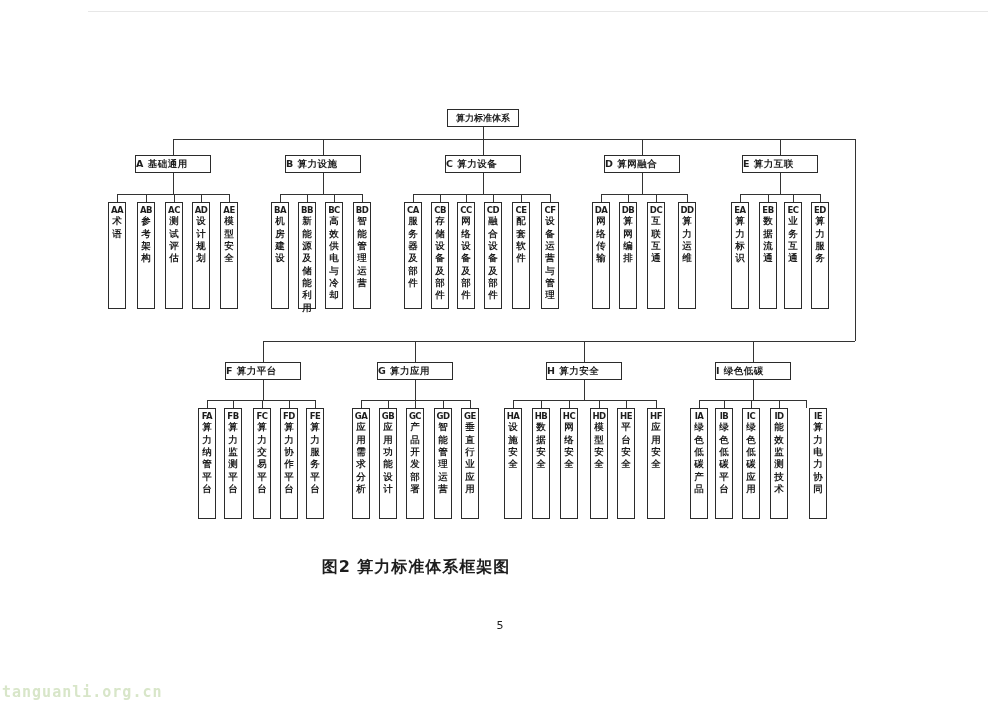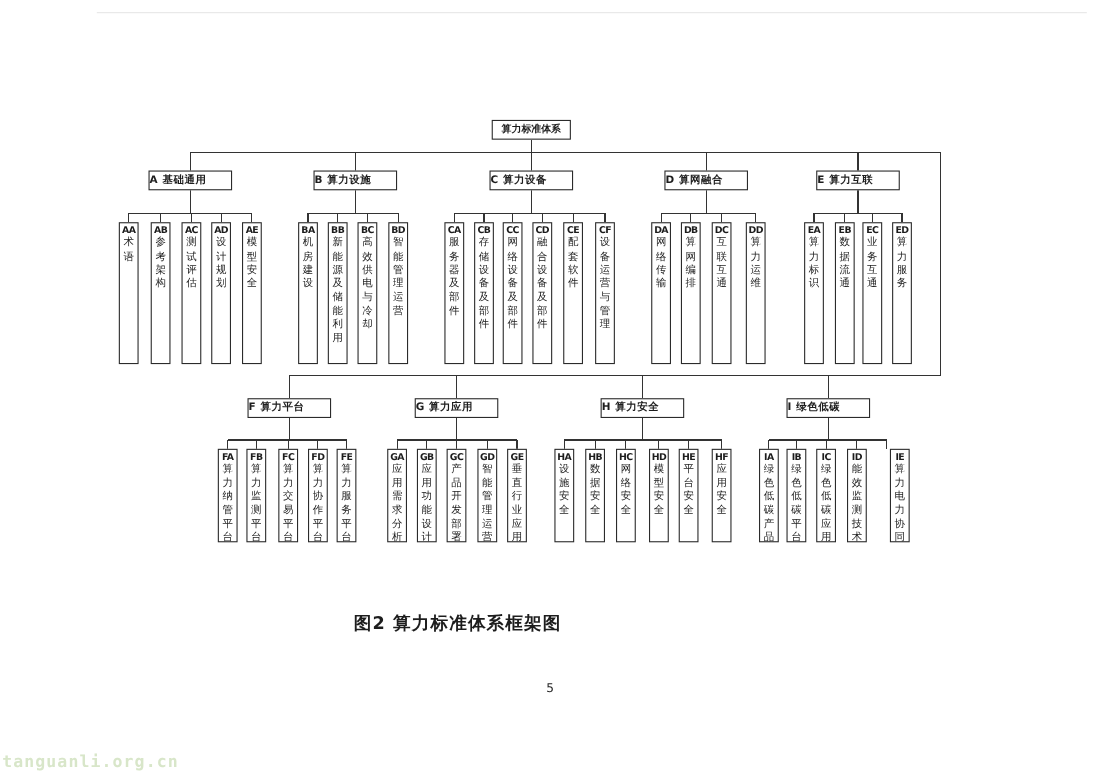--- a/index.html
+++ b/index.html
@@ -9,24 +9,24 @@
   svg.lines { position:absolute; left:0; top:0; }
   .hbox { position:absolute; width:76px; height:18px; box-sizing:border-box;
           border:1px solid #2b2b2b; background:#fff; font-size:9.5px; font-weight:700;
           text-align:left; line-height:16px; letter-spacing:.5px; white-space:nowrap; z-index:2; }
   .root { position:absolute; left:447px; top:109px; width:72px; height:18px; box-sizing:border-box;
           border:1px solid #2b2b2b; background:#fff; font-size:9px; font-weight:700;
           text-align:center; line-height:16px; z-index:2; }
   .cbox { position:absolute; width:18px; box-sizing:border-box; border:1px solid #2b2b2b;
           background:#fff; display:flex; flex-direction:column; align-items:center;
           padding-top:2px; z-index:2; }
-  .r1 { top:202px; height:129px; }
-  .r2 { top:408px; height:85px; }
+  .r1 { top:202px; height:107px; }
+  .r2 { top:408px; height:111px; }
   .code  { font-size:8.5px; font-weight:700; letter-spacing:-.5px; white-space:nowrap; line-height:1.2; }
-  .vtext { font-size:9.5px; font-weight:400; width:11px; line-height:1.3;
+  .vtext { font-size:9.5px; font-weight:700; width:11px; line-height:1.3;
            word-break:break-all; text-align:center; }
   .caption { position:absolute; left:0; top:557px; width:832px; text-align:center;
              font-size:16px; font-weight:700; letter-spacing:1px; }
   .pagenum { position:absolute; left:0; top:619px; width:1000px; text-align:center; font-size:11px; }
   .watermark { position:absolute; left:2px; top:683px; font-size:15px; font-weight:700;
                font-family:"DejaVu Sans Mono",monospace; color:#d8e6c9; letter-spacing:1px; }
 </style>
 </head>
 <body>
 

